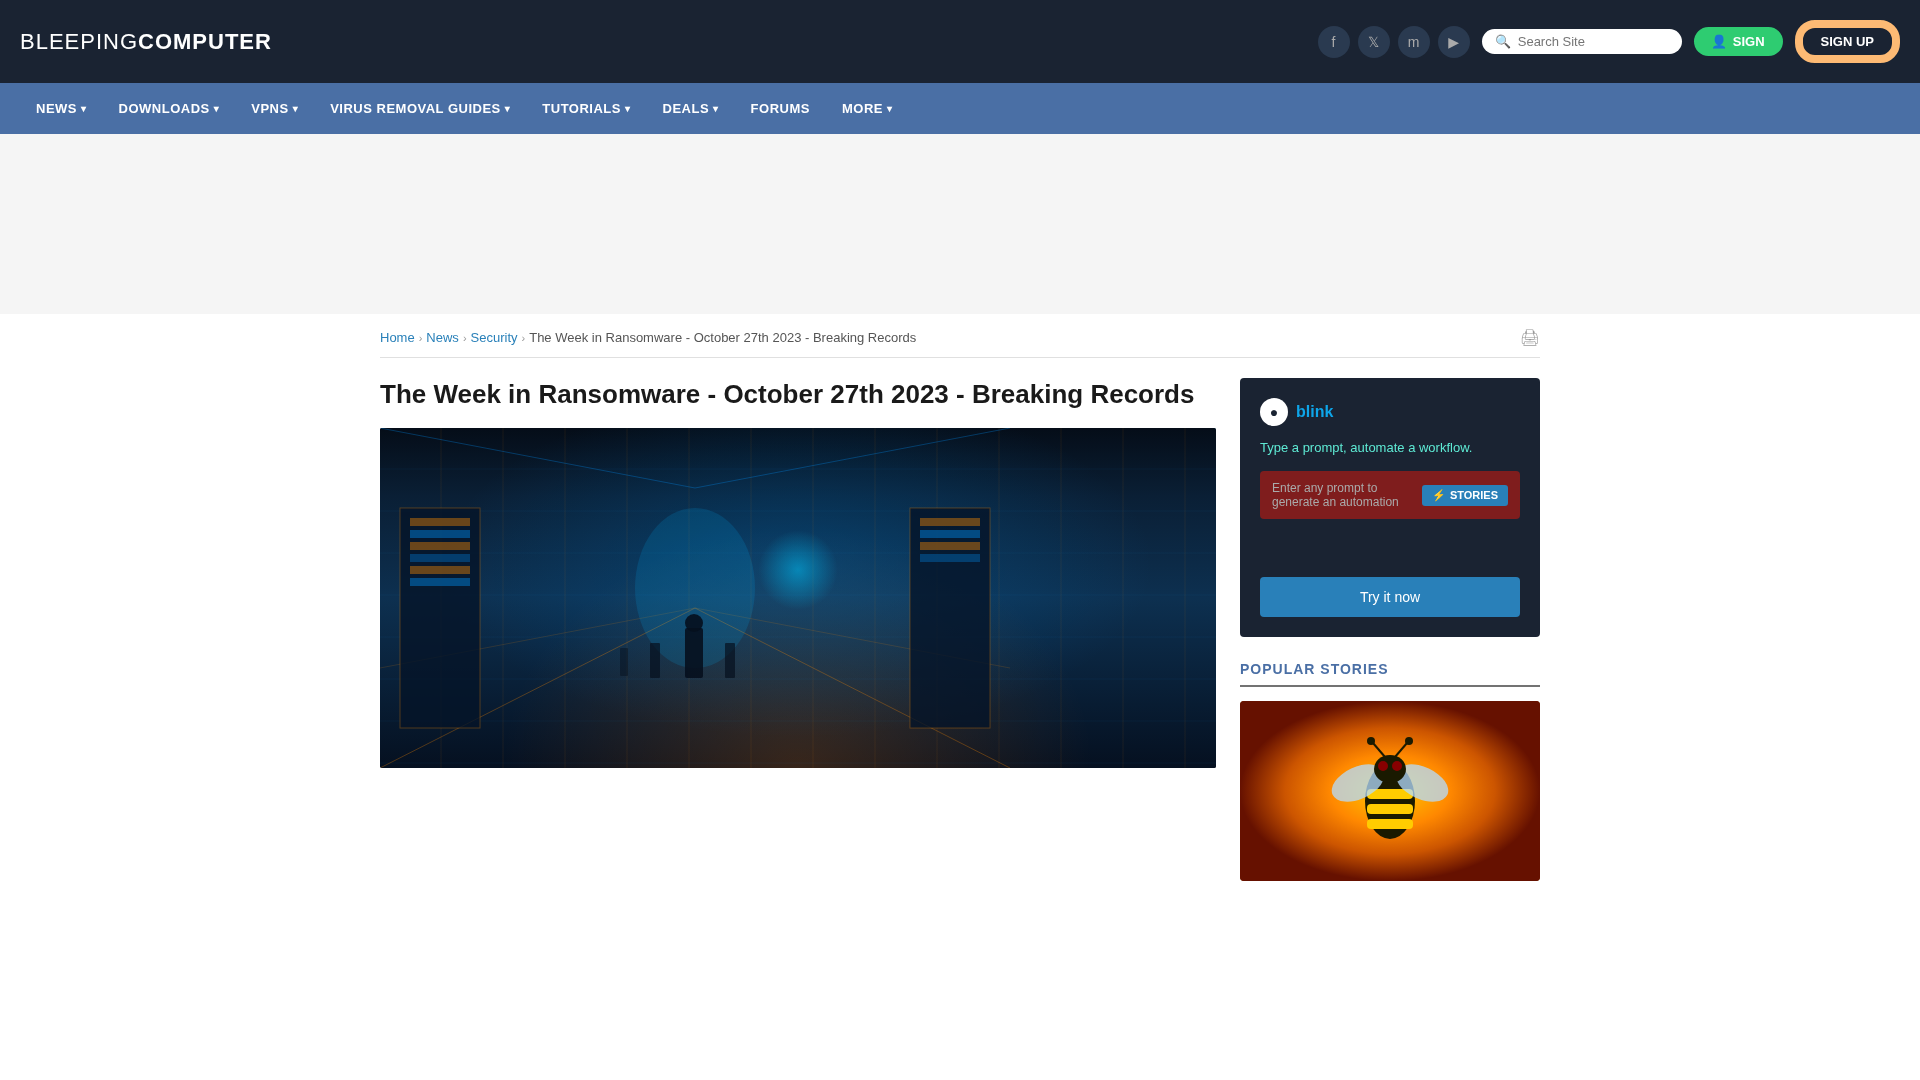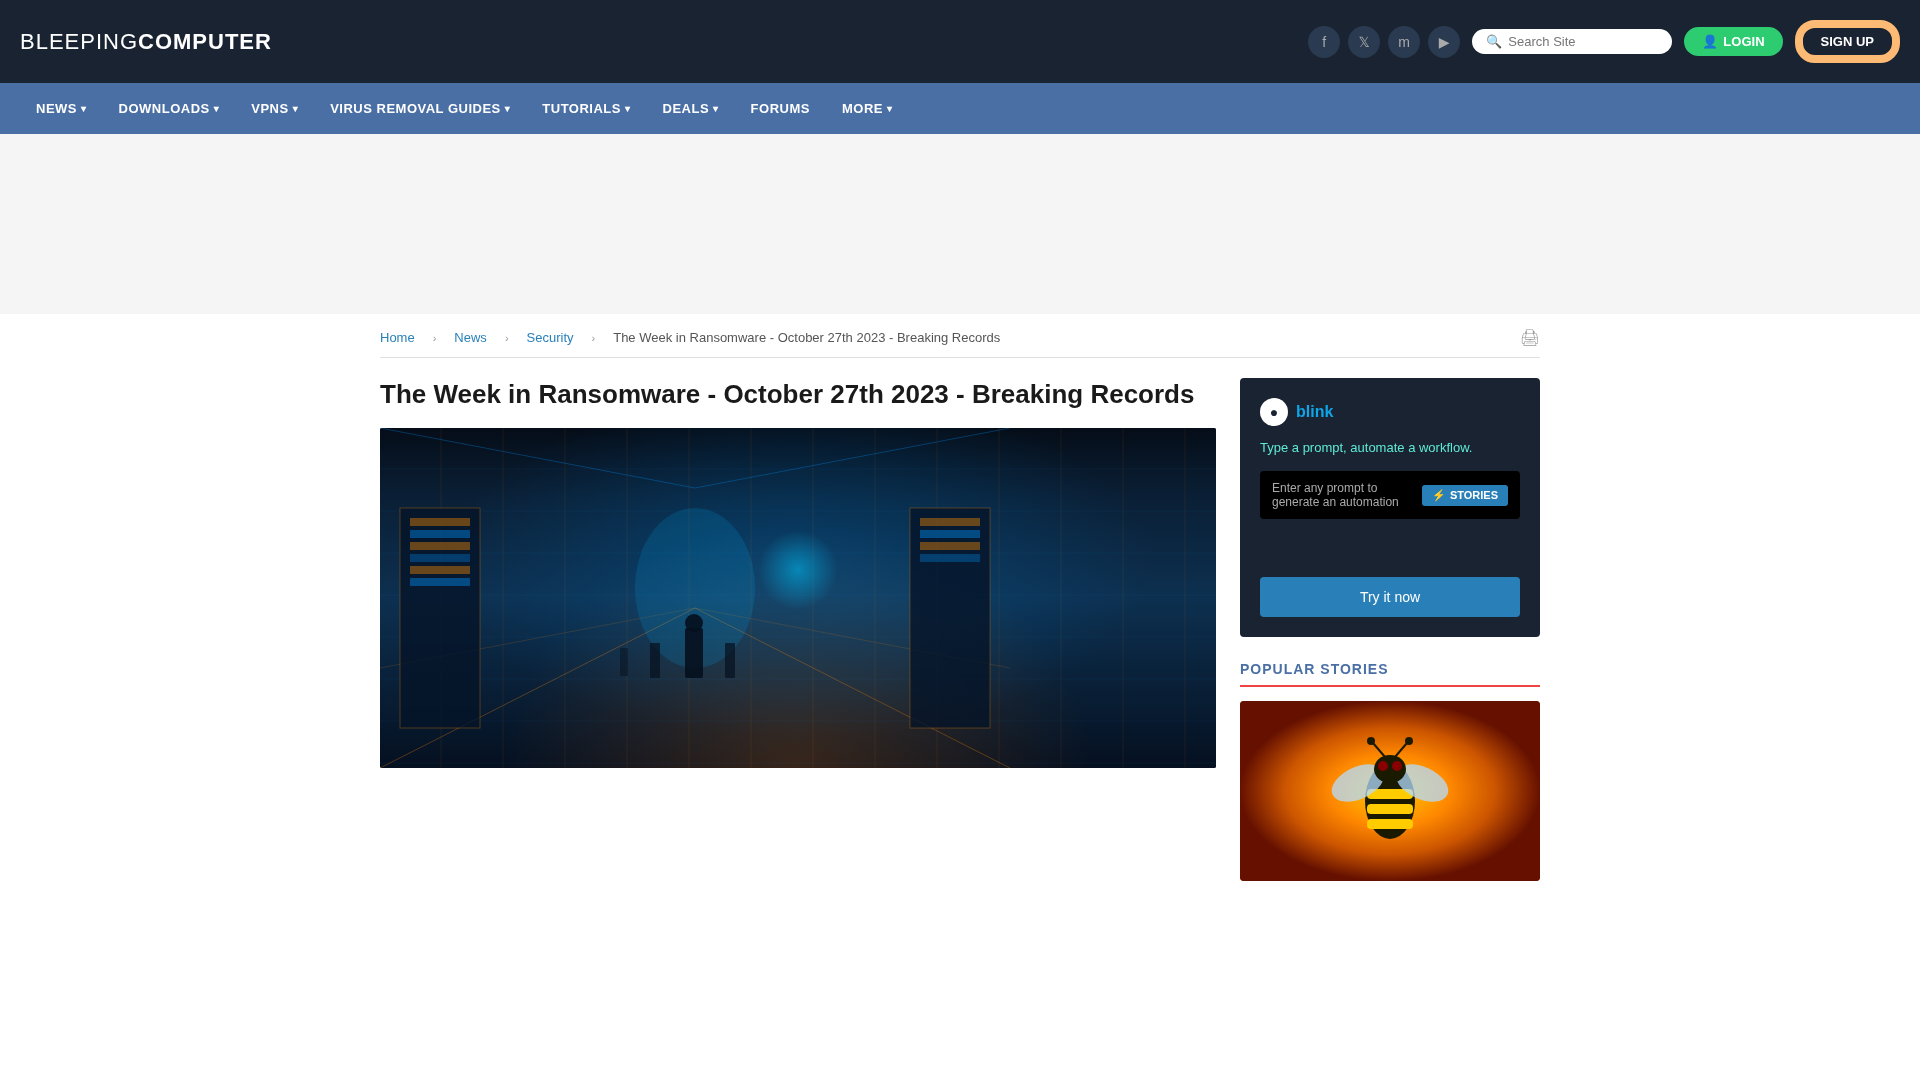--- a/index.html
+++ b/index.html
@@ -132,21 +132,21 @@
       gap: 4px;
       padding: 14px 0 10px 0;
       font-size: 13px;
       border-bottom: 1px solid #e0e0e0;
       margin-bottom: 20px;
       justify-content: space-between;
     }
     .breadcrumb-nav {
       display: flex;
       align-items: center;
-      gap: 18px;
+      gap: 4px;
     }
     .breadcrumb a {
       color: #2980b9;
       text-decoration: none;
     }
     .breadcrumb .sep { color: #999; font-size: 11px; }
     .breadcrumb .current { color: #555; }
     .print-icon { color: #999; cursor: pointer; font-size: 16px; }
 
     
@@ -299,21 +299,21 @@
       line-height: 1.3;
       margin-bottom: 12px;
     }
     .sidebar-ad-headline .highlight { color: #4fc3f7; font-weight: 700; }
     .sidebar-ad-subtitle {
       font-size: 13px;
       color: #5eead4;
       margin-bottom: 16px;
     }
     .ad-input-mock {
-      background: #000000;
+      background: #7f1d1d;
       border-radius: 4px;
       padding: 10px 12px;
       margin-bottom: 14px;
       display: flex;
       align-items: center;
       justify-content: space-between;
     }
     .ad-input-text { color: #aaa; font-size: 12px; }
     .ad-generate-btn {
       background: #2980b9;
@@ -342,21 +342,21 @@
       margin-top: 44px;
     }
 
     
     .popular-stories-title {
       font-size: 14px;
       font-weight: 700;
       color: #4a6fa5;
       text-transform: uppercase;
       letter-spacing: 1px;
-      border-bottom: 2px solid #ef4444;
+      border-bottom: 2px solid #737373;
       padding-bottom: 8px;
       margin-bottom: 14px;
     }
     .popular-story-image {
       width: 100%;
       height: 180px;
       border-radius: 4px;
       overflow: hidden;
     }
     .bee-image {
@@ -382,21 +382,21 @@
       <div class="social-icon">𝕏</div>
       <div class="social-icon">m</div>
       <div class="social-icon">▶</div>
     </div>
     <div class="search-bar">
       <span class="search-icon">🔍</span>
       <input type="text" placeholder="Search Site" style="">
     </div>
     <button class="btn-login">
       <span>👤</span>
-      <span>LOGIN</span>
+      <span>SIGN</span>
     </button>
     <button class="btn-signup">SIGN UP</button>
   </div>
 </header>
 
 <nav class="nav">
   <div class="nav-item">
     <span>NEWS</span>
     <span class="arrow">▾</span>
   </div>

